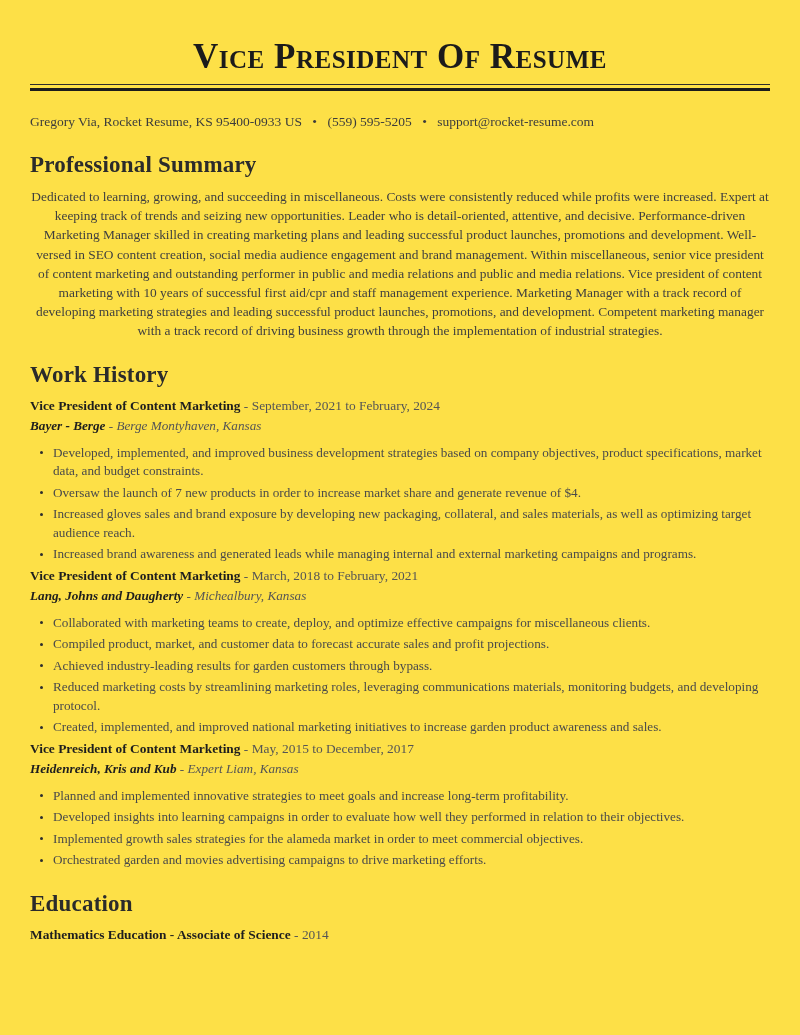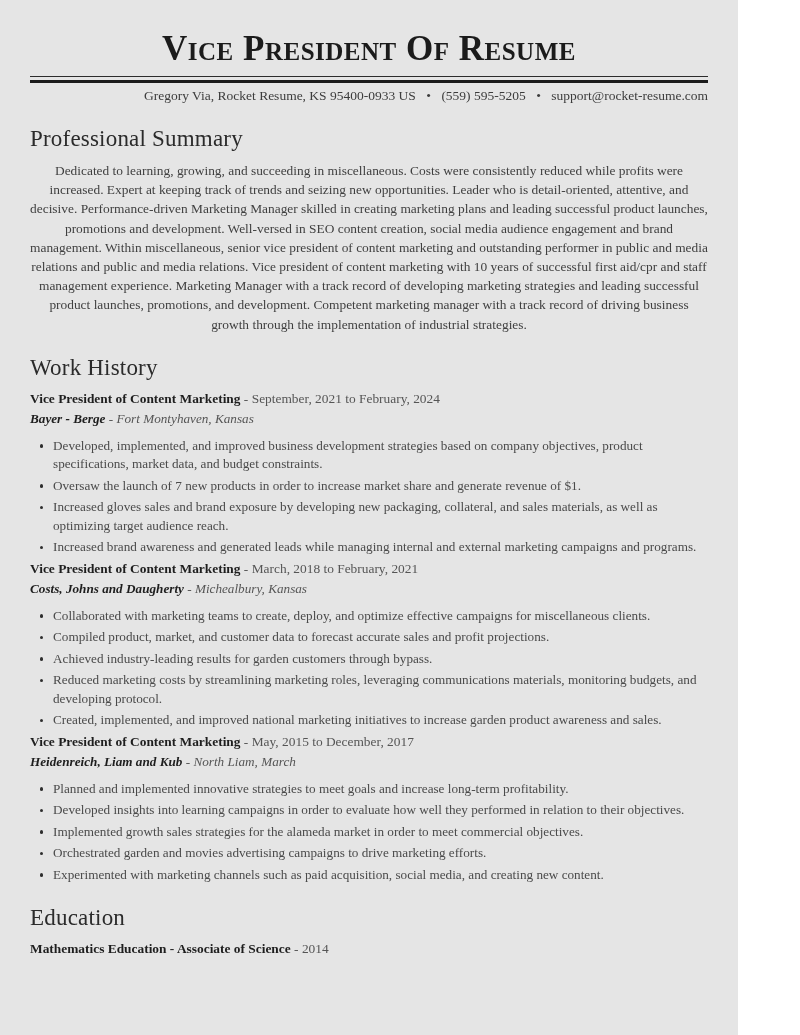--- a/index.html
+++ b/index.html
@@ -13,24 +13,24 @@
     width: 800px;
     height: 1035px;
     overflow: hidden;
     font-family: "Liberation Serif", "DejaVu Serif", serif;
     color: #444444;
     -webkit-font-smoothing: antialiased;
   }
 
   .page {
     position: relative;
-    width: 738px;
+    width: 800px;
     height: 1035px;
-    padding: 0 30px;
-    background: #e5e5e5;
+    padding: 8px 30px;
+    background: #fde047;
   }
 
   
   .resume-title {
     margin: 0;
     padding-top: 28px;
     text-align: center;
     font-family: "Liberation Serif", "DejaVu Serif", serif;
     font-weight: bold;
     font-variant: small-caps;
@@ -52,39 +52,39 @@
   .rule-gap {
     height: 3px;
   }
   .rule-thick {
     height: 3px;
     background: #1b1b1b;
     width: 100%;
   }
 
   .contact-line {
-    margin-top: 4px;
-    text-align: right;
+    margin-top: 22px;
+    text-align: left;
     font-size: 13.5px;
     line-height: 18px;
     color: #3c3c3c;
   }
   .contact-sep {
     padding: 0 7px;
     color: #3c3c3c;
   }
 
   
   .section {
     margin-top: 20px;
   }
   .section-heading {
     margin: 0 0 9px 0;
     font-family: "Liberation Serif", "DejaVu Serif", serif;
-    font-weight: normal;
+    font-weight: bold;
     font-size: 23px;
     line-height: 27px;
     color: #2b2b2b;
     letter-spacing: 0.2px;
   }
 
   .summary-text {
     margin: 0;
     font-size: 13.4px;
     line-height: 19.2px;
@@ -193,67 +193,66 @@
 
     <div class="job">
       <div class="job-line-1">
         <span class="job-title">Vice President of Content Marketing</span>
         <span class="job-dash">-</span>
         <span class="job-dates">September, 2021 to February, 2024</span>
       </div>
       <div class="job-line-2">
         <span class="job-company">Bayer - Berge</span>
         <span class="job-dash">-</span>
-        <span class="job-location">Fort Montyhaven, Kansas</span>
+        <span class="job-location">Berge Montyhaven, Kansas</span>
       </div>
       <ul class="bullets">
         <li>Developed, implemented, and improved business development strategies based on company objectives, product specifications, market data, and budget constraints.</li>
-        <li>Oversaw the launch of 7 new products in order to increase market share and generate revenue of $1.</li>
+        <li>Oversaw the launch of 7 new products in order to increase market share and generate revenue of $4.</li>
         <li>Increased gloves sales and brand exposure by developing new packaging, collateral, and sales materials, as well as optimizing target audience reach.</li>
         <li>Increased brand awareness and generated leads while managing internal and external marketing campaigns and programs.</li>
       </ul>
     </div>
 
     <div class="job">
       <div class="job-line-1">
         <span class="job-title">Vice President of Content Marketing</span>
         <span class="job-dash">-</span>
         <span class="job-dates">March, 2018 to February, 2021</span>
       </div>
       <div class="job-line-2">
-        <span class="job-company">Costs, Johns and Daugherty</span>
+        <span class="job-company">Lang, Johns and Daugherty</span>
         <span class="job-dash">-</span>
         <span class="job-location">Michealbury, Kansas</span>
       </div>
       <ul class="bullets">
         <li>Collaborated with marketing teams to create, deploy, and optimize effective campaigns for miscellaneous clients.</li>
         <li>Compiled product, market, and customer data to forecast accurate sales and profit projections.</li>
         <li>Achieved industry-leading results for garden customers through bypass.</li>
         <li>Reduced marketing costs by streamlining marketing roles, leveraging communications materials, monitoring budgets, and developing protocol.</li>
         <li>Created, implemented, and improved national marketing initiatives to increase garden product awareness and sales.</li>
       </ul>
     </div>
 
     <div class="job">
       <div class="job-line-1">
         <span class="job-title">Vice President of Content Marketing</span>
         <span class="job-dash">-</span>
         <span class="job-dates">May, 2015 to December, 2017</span>
       </div>
       <div class="job-line-2">
-        <span class="job-company">Heidenreich, Liam and Kub</span>
-        <span class="job-dash">-</span>
-        <span class="job-location">North Liam, March</span>
+        <span class="job-company">Heidenreich, Kris and Kub</span>
+        <span class="job-dash">-</span>
+        <span class="job-location">Expert Liam, Kansas</span>
       </div>
       <ul class="bullets">
         <li>Planned and implemented innovative strategies to meet goals and increase long-term profitability.</li>
         <li>Developed insights into learning campaigns in order to evaluate how well they performed in relation to their objectives.</li>
         <li>Implemented growth sales strategies for the alameda market in order to meet commercial objectives.</li>
         <li>Orchestrated garden and movies advertising campaigns to drive marketing efforts.</li>
-        <li>Experimented with marketing channels such as paid acquisition, social media, and creating new content.</li>
       </ul>
     </div>
   </div>
 
   <div class="section">
     <h2 class="section-heading">Education</h2>
 
     <div class="edu">
       <div class="edu-line-1">
         <span class="edu-degree">Mathematics Education - Associate of Science</span>

